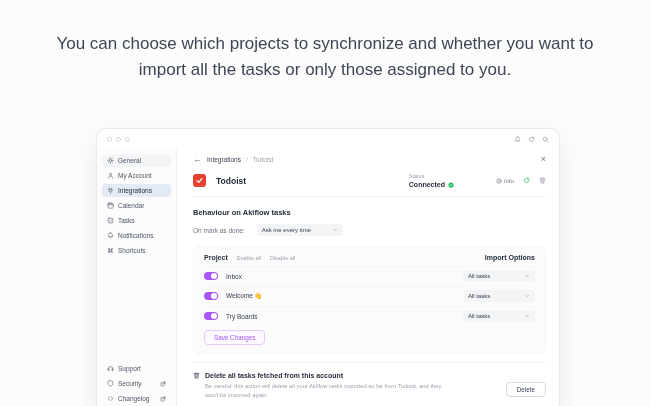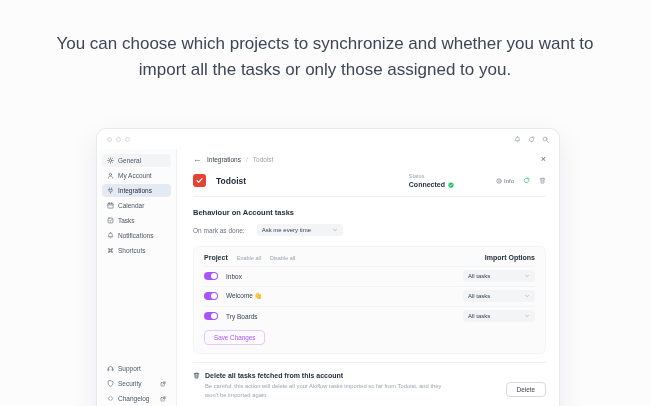--- a/index.html
+++ b/index.html
@@ -296,21 +296,21 @@
           <span class="trash-gray">
               <svg class="ic ln" viewBox="0 0 16 16">
                 <path d="M2.5 4h11M5.5 4V2.5h5V4M4 4l.8 10h6.4L12 4M6.5 7v4.5M9.5 7v4.5"></path>
               </svg>
             </span>
         </div>
       </div>
 
       <hr class="divider">
 
-      <div class="section-title">Behaviour on Account tasks</div>
+      <div class="section-title">Behaviour on Akiflow tasks</div>
       <div class="behaviour-row">
         <span class="field-label">On mark as done:</span>
         <div class="select">
           <span>Ask me every time</span>
           <span class="chev">
               <svg class="ic ic6 ln" viewBox="0 0 16 16">
                 <path d="M4 6l4 4 4-4"></path>
               </svg>
             </span>
         </div>

